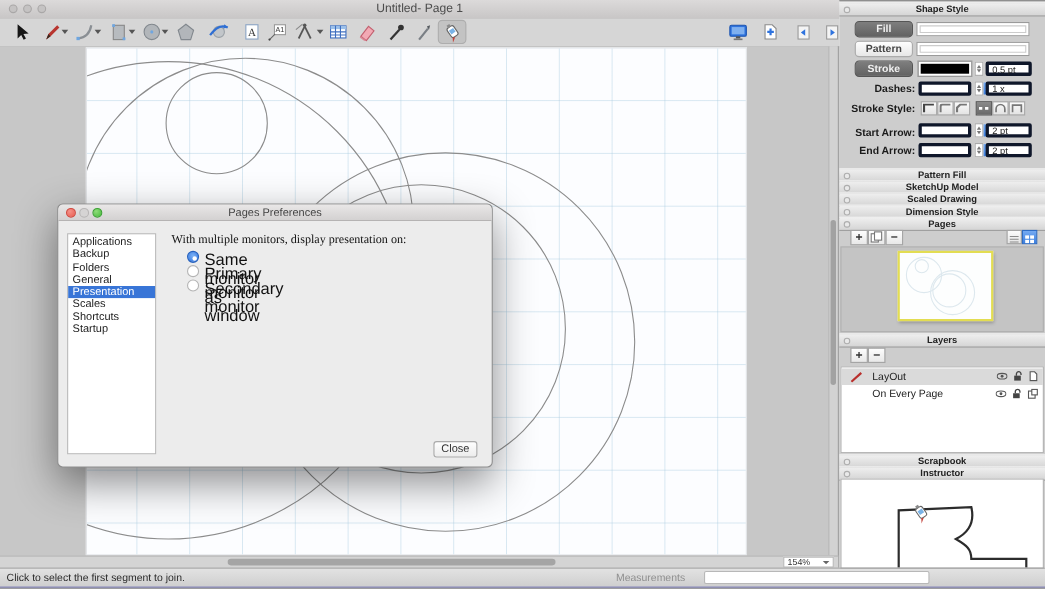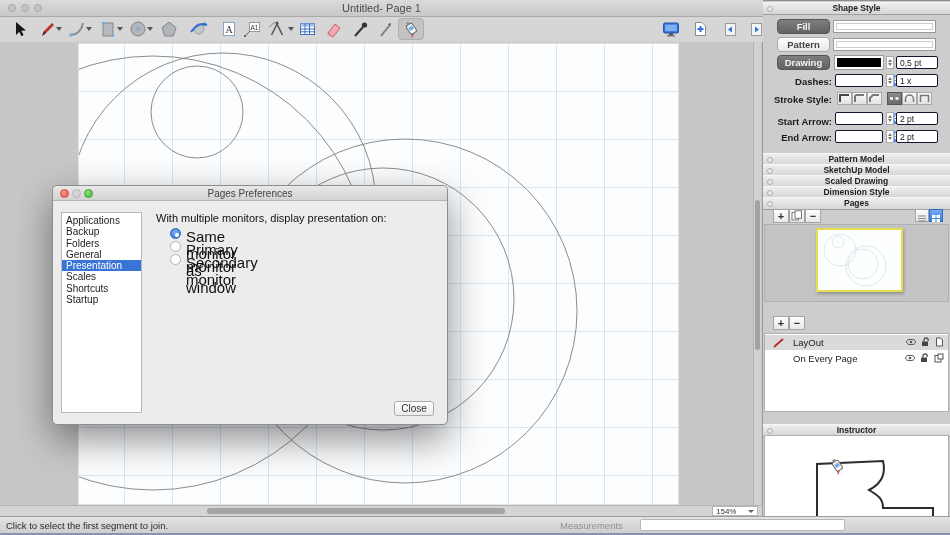--- a/index.html
+++ b/index.html
@@ -44,21 +44,21 @@
   .darkbtn{background:linear-gradient(#7e7e7e,#626262);border:1px solid #555;border-radius:4px;color:#f2f2f2;
     font-size:9.5px;font-weight:700;text-align:center;box-sizing:border-box;}
   .litebtn{background:linear-gradient(#fefefe,#e7e7e7);border:1px solid #ababab;border-radius:4px;color:#444;
     font-size:9.5px;font-weight:700;text-align:center;box-sizing:border-box;}
   .well{background:#fff;border:1px solid #9a9a9a;box-shadow:inset 0 0 0 2px #fff, inset 0 0 0 3px #ccc;box-sizing:border-box;}
   .swatch{border:2px solid #fff;outline:1px solid #9a9a9a;background:#000;box-sizing:border-box;}
   .stepper{width:8px;height:13px;background:#fff;border:1px solid #aaa;box-sizing:border-box;
     display:flex;flex-direction:column;align-items:center;justify-content:space-evenly;}
   .stepper i{width:0;height:0;border-left:2.5px solid transparent;border-right:2.5px solid transparent;}
   .stepper .u{border-bottom:3px solid #777;} .stepper .d{border-top:3px solid #777;}
-  .combo{height:13px;background:#fff;border:1px solid #0f172a;border-radius:2px;box-sizing:border-box;
+  .combo{height:13px;background:#fff;border:3px solid #0f172a;border-radius:2px;box-sizing:border-box;
     display:flex;align-items:center;gap:48px;}
   .combo .val{flex:1;font-size:8.5px;color:#222;padding-left:3px;white-space:nowrap;}
   .bluebtn{width:11px;height:11px;margin:0;background:linear-gradient(#74aaf2,#3c7fe0);border-radius:2px;
     display:flex;flex-direction:column;align-items:center;justify-content:space-evenly;flex:0 0 11px;}
   .bluebtn i{width:0;height:0;border-left:2.5px solid transparent;border-right:2.5px solid transparent;}
   .bluebtn .u{border-bottom:3px solid #fff;} .bluebtn .d{border-top:3px solid #fff;}
   .lineprev{flex:1;display:flex;align-items:center;padding:0 3px;}
   .lineprev b{display:block;width:100%;height:1px;background:#111;}
   .ssbtn{width:15px;height:13px;background:linear-gradient(#fbfbfb,#e3e3e3);border:1px solid #a8a8a8;box-sizing:border-box;
     display:flex;align-items:center;justify-content:center;}
@@ -79,21 +79,21 @@
   
   .dialog{left:52px;top:185px;width:396px;height:240px;background:#ececec;border:1px solid #8e8e8e;
     border-radius:5px;box-shadow:0 14px 38px rgba(0,0,0,.45);box-sizing:border-box;}
   .dtitle{left:0;top:0;width:100%;height:15px;background:linear-gradient(#e9e7e7,#d3d1d1);
     border-bottom:1px solid #b5b3b3;border-radius:5px 5px 0 0;box-sizing:border-box;}
   .dtitle .t{width:100%;text-align:center;font-size:10px;line-height:15px;color:#444;}
   .dl{width:9px;height:9px;border-radius:50%;top:3px;box-sizing:border-box;}
   .dlist{left:8px;top:26px;width:81px;height:201px;background:#fff;border:1px solid #b9b9b9;box-sizing:border-box;padding-top:2px;}
   .ditem{font-size:10px;color:#222;line-height:11.3px;padding-left:4px;white-space:nowrap;}
   .ditem.sel{background:#3875d7;color:#fff;}
-  .dheading{left:103px;top:26px;font-size:11px;color:#111;}
+  .dheading{left:103px;top:26px;font-size:11px;color:#111;font-family:Liberation Serif, serif;}
   .radio{width:11px;height:11px;border-radius:50%;box-sizing:border-box;}
   .radio.on{background:radial-gradient(circle at 50% 40%, #7db2f5, #2f74e0);border:1px solid #2661bd;}
   .radio.on::after{content:"";position:absolute;left:3.5px;top:3.5px;width:4px;height:4px;border-radius:50%;background:#fff;}
   .radio.off{background:#fff;border:1px solid #b4b4b4;}
   .rlabel{font-size:15px;color:#111;}
   .closebtn{left:341px;top:215px;width:40px;height:15px;background:linear-gradient(#fefefe,#ececec);
     border:1px solid #ababab;border-radius:3px;box-sizing:border-box;font-size:10px;color:#333;
     text-align:center;line-height:13px;}
 
   
@@ -284,21 +284,21 @@
       <span class="disc"></span>
       <span>Shape Style</span>
     </div>
 
     <div class="abs darkbtn" style="left:14px;top:18px;width:53px;height:15px;line-height:14px"><span>Fill</span></div>
     <div class="abs well" style="left:70px;top:19px;width:103px;height:13px"></div>
 
     <div class="abs litebtn" style="left:14px;top:36px;width:53px;height:15px;line-height:14px"><span>Pattern</span></div>
     <div class="abs well" style="left:70px;top:37px;width:103px;height:13px"></div>
 
-    <div class="abs darkbtn" style="left:14px;top:54px;width:53px;height:15px;line-height:14px"><span>Drawing</span></div>
+    <div class="abs darkbtn" style="left:14px;top:54px;width:53px;height:15px;line-height:14px"><span>Stroke</span></div>
     <div class="abs swatch" style="left:72px;top:55px;width:48px;height:13px"></div>
     <div class="abs stepper" style="left:123px;top:55px">
         <i class="u"></i>
         <i class="d"></i>
       </div>
     <div class="abs combo" style="left:133px;top:55px;width:42px">
       <span class="val">0,5 pt</span>
       <span class="bluebtn">
           <i class="u"></i>
           <i class="d"></i>
@@ -401,21 +401,21 @@
         <i class="d"></i>
       </div>
     <div class="abs combo" style="left:133px;top:129px;width:42px">
       <span class="val">2 pt</span>
       <span class="bluebtn">
           <i class="u"></i>
           <i class="d"></i>
         </span>
     </div>
 
-    <div class="abs hdr" style="top:152px"><span class="disc"></span><span>Pattern Model</span></div>
+    <div class="abs hdr" style="top:152px"><span class="disc"></span><span>Pattern Fill</span></div>
     <div class="abs hdr" style="top:163px"><span class="disc"></span><span>SketchUp Model</span></div>
     <div class="abs hdr" style="top:174px"><span class="disc"></span><span>Scaled Drawing</span></div>
     <div class="abs hdr" style="top:185px"><span class="disc"></span><span>Dimension Style</span></div>
     <div class="abs hdr" style="top:196px"><span class="disc"></span><span>Pages</span></div>
 
     <div class="abs minibtn" style="left:10px;top:208px"><span>+</span></div>
     <div class="abs minibtn" style="left:26px;top:208px">
       <svg width="12" height="11">
           <rect x="1" y="2.5" width="6.5" height="7.5" fill="#fff" stroke="#777"></rect>
           <rect x="4" y="0.8" width="6.5" height="7.5" fill="#fff" stroke="#777"></rect>
@@ -447,20 +447,21 @@
           <g fill="none" stroke="#dde8ee" stroke-width="1">
             <circle cx="22" cy="20" r="16"></circle>
               <circle cx="20" cy="12" r="6"></circle>
               <circle cx="48" cy="36" r="20"></circle>
               <circle cx="45" cy="34" r="15"></circle>
           </g>
         </svg>
       </div>
     </div>
 
+    <div class="abs hdr" style="top:302px"><span class="disc"></span><span>Layers</span></div>
     <div class="abs minibtn" style="left:10px;top:315px"><span>+</span></div>
     <div class="abs minibtn" style="left:26px;top:315px"><span>−</span></div>
     <div class="abs layerslist">
       <div class="abs lrow hl" style="top:1px">
         <svg class="abs" style="left:8px;top:3px" width="12" height="10">
             <line x1="1" y1="9" x2="10" y2="1" stroke="#b92f2c" stroke-width="2"></line>
           </svg>
         <span class="nm">LayOut</span>
         <span class="licons">
           <svg width="10" height="8">
@@ -488,20 +489,21 @@
               <path d="M3,4.5 L3,3 A2,2 0 0 1 7.2,3 L7.2,4" fill="none" stroke="#444" stroke-width="1.2"></path>
             </svg>
           <svg width="10" height="10">
               <rect x="1" y="2.5" width="6" height="6.5" fill="#fff" stroke="#555"></rect>
               <rect x="4" y="1" width="5" height="5" fill="#fff" stroke="#555"></rect>
             </svg>
         </span>
       </div>
     </div>
 
+    <div class="abs hdr" style="top:412px"><span class="disc"></span><span>Scrapbook</span></div>
     <div class="abs hdr" style="top:423px"><span class="disc"></span><span>Instructor</span></div>
 
     <div class="abs instr">
       <svg width="185" height="82">
         <path d="M52,82 L52,28 L118,25 C122,42 112,50 104,54 C114,60 118,63 118,72 L168,72 L168,82" fill="none" stroke="#2c2c2c" stroke-width="2"></path>
         <g transform="translate(62,20) rotate(-35 10 10)">
           <rect x="7" y="5" width="7" height="10" rx="2" fill="#fff" stroke="#666"></rect>
           <rect x="8.2" y="7.5" width="4.6" height="4" fill="#79b2e6"></rect>
           <rect x="9" y="2.6" width="3" height="2.6" fill="#8a8a8a"></rect>
           <path d="M7.5,14.5 L5,18.5 L9.5,15.5 Z" fill="#c2413a"></path>

